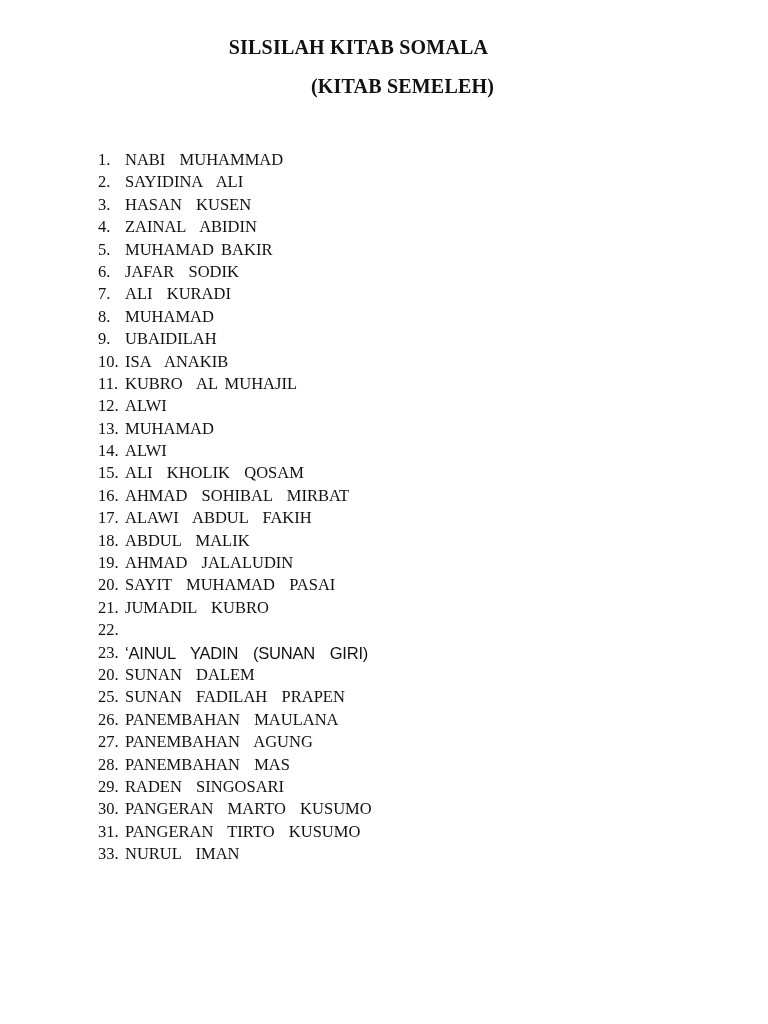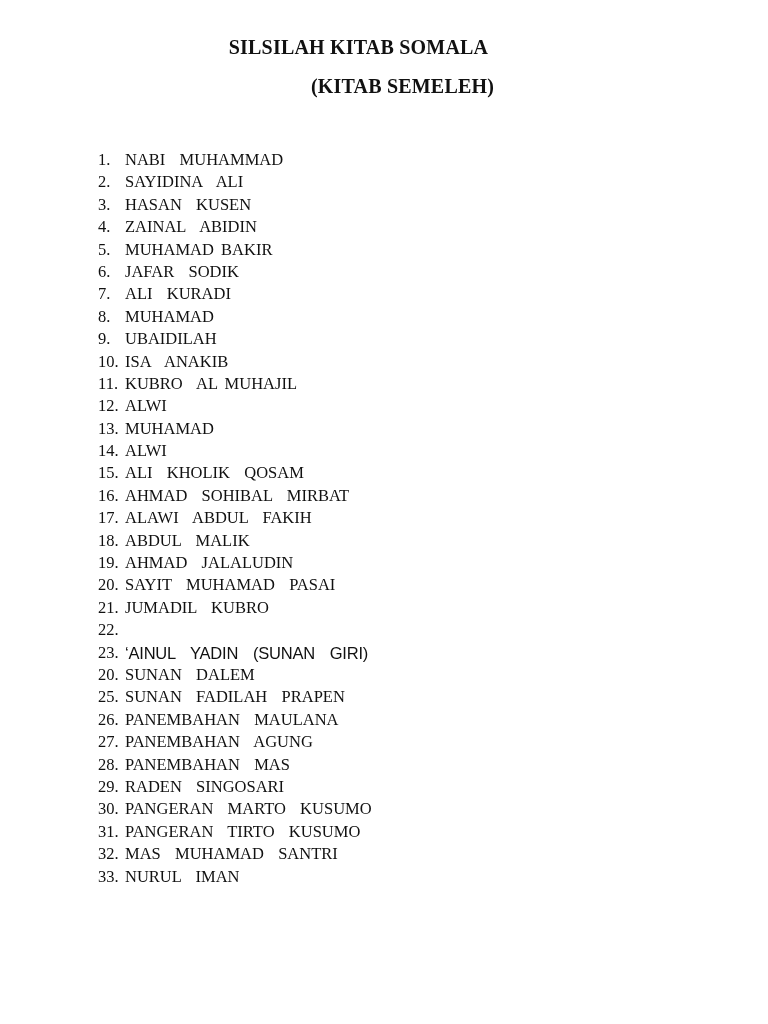--- a/index.html
+++ b/index.html
@@ -94,16 +94,15 @@
     <li><span class="num">22.</span></li>
     <li><span class="num">23.</span><span class="name special">‘AINUL  YADIN  (SUNAN  GIRI)</span></li>
     <li><span class="num">20.</span><span class="name">SUNAN  DALEM</span></li>
     <li><span class="num">25.</span><span class="name">SUNAN  FADILAH  PRAPEN</span></li>
     <li><span class="num">26.</span><span class="name">PANEMBAHAN  MAULANA</span></li>
     <li><span class="num">27.</span><span class="name">PANEMBAHAN  AGUNG</span></li>
     <li><span class="num">28.</span><span class="name">PANEMBAHAN  MAS</span></li>
     <li><span class="num">29.</span><span class="name">RADEN  SINGOSARI</span></li>
     <li><span class="num">30.</span><span class="name">PANGERAN  MARTO  KUSUMO</span></li>
     <li><span class="num">31.</span><span class="name">PANGERAN  TIRTO  KUSUMO</span></li>
-    <li><span class="num">32.</span><span class="name">MAS  MUHAMAD  SANTRI</span></li>
     <li><span class="num">33.</span><span class="name">NURUL  IMAN</span></li>
   </ol>
 </div>
 
 </body></html>

